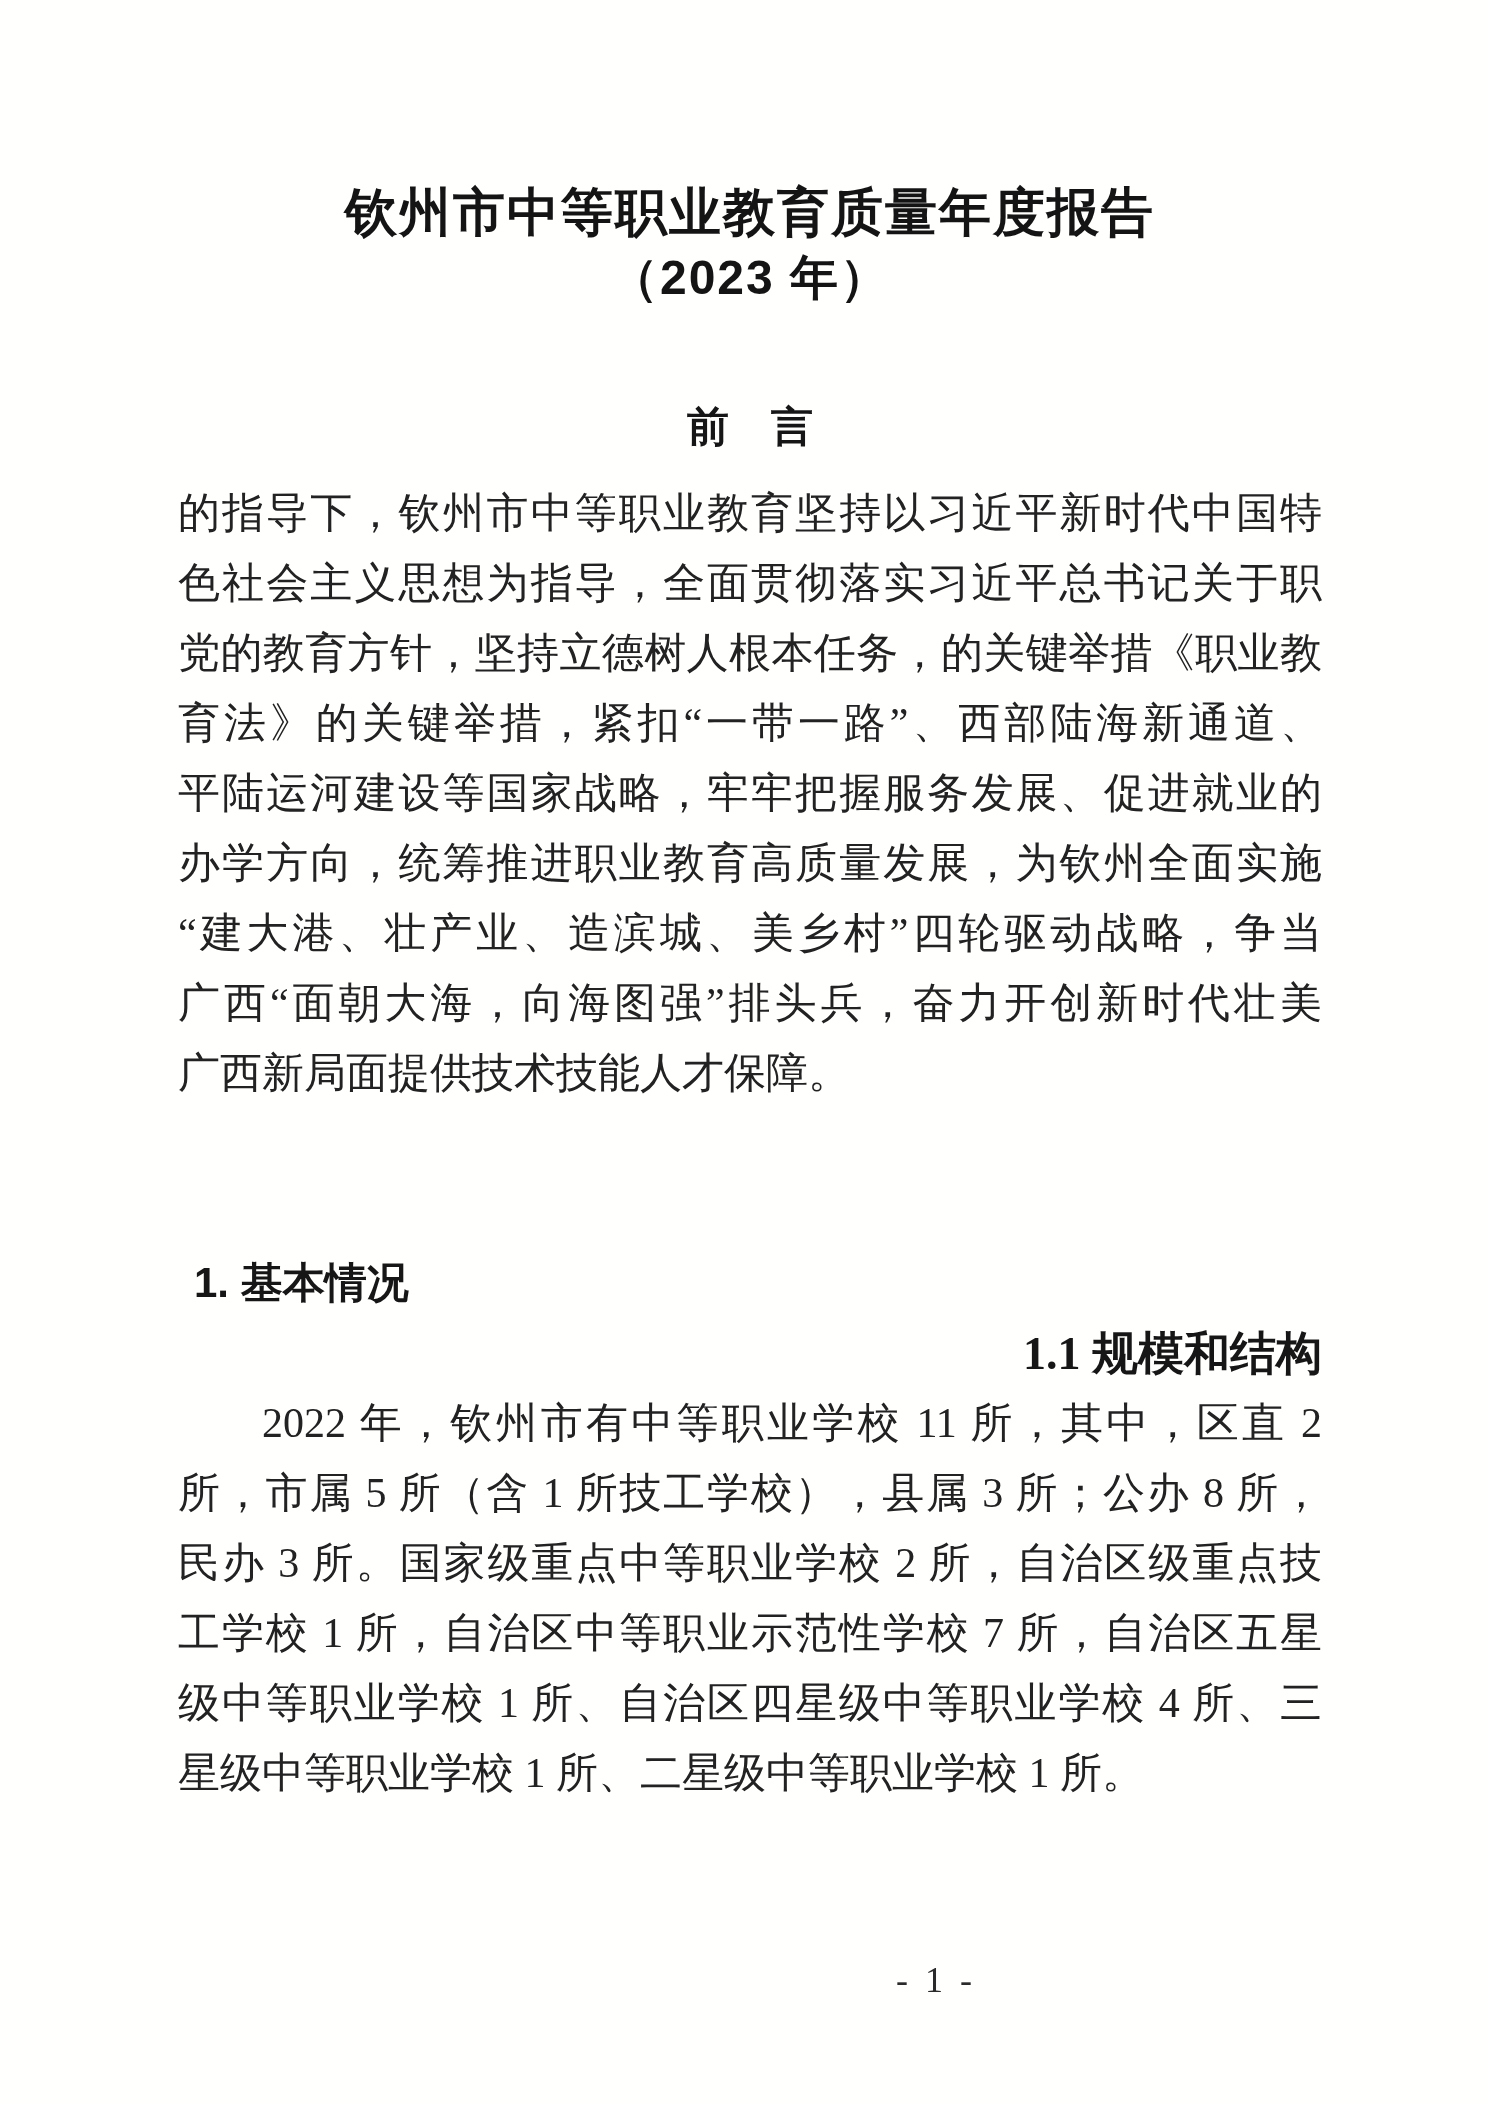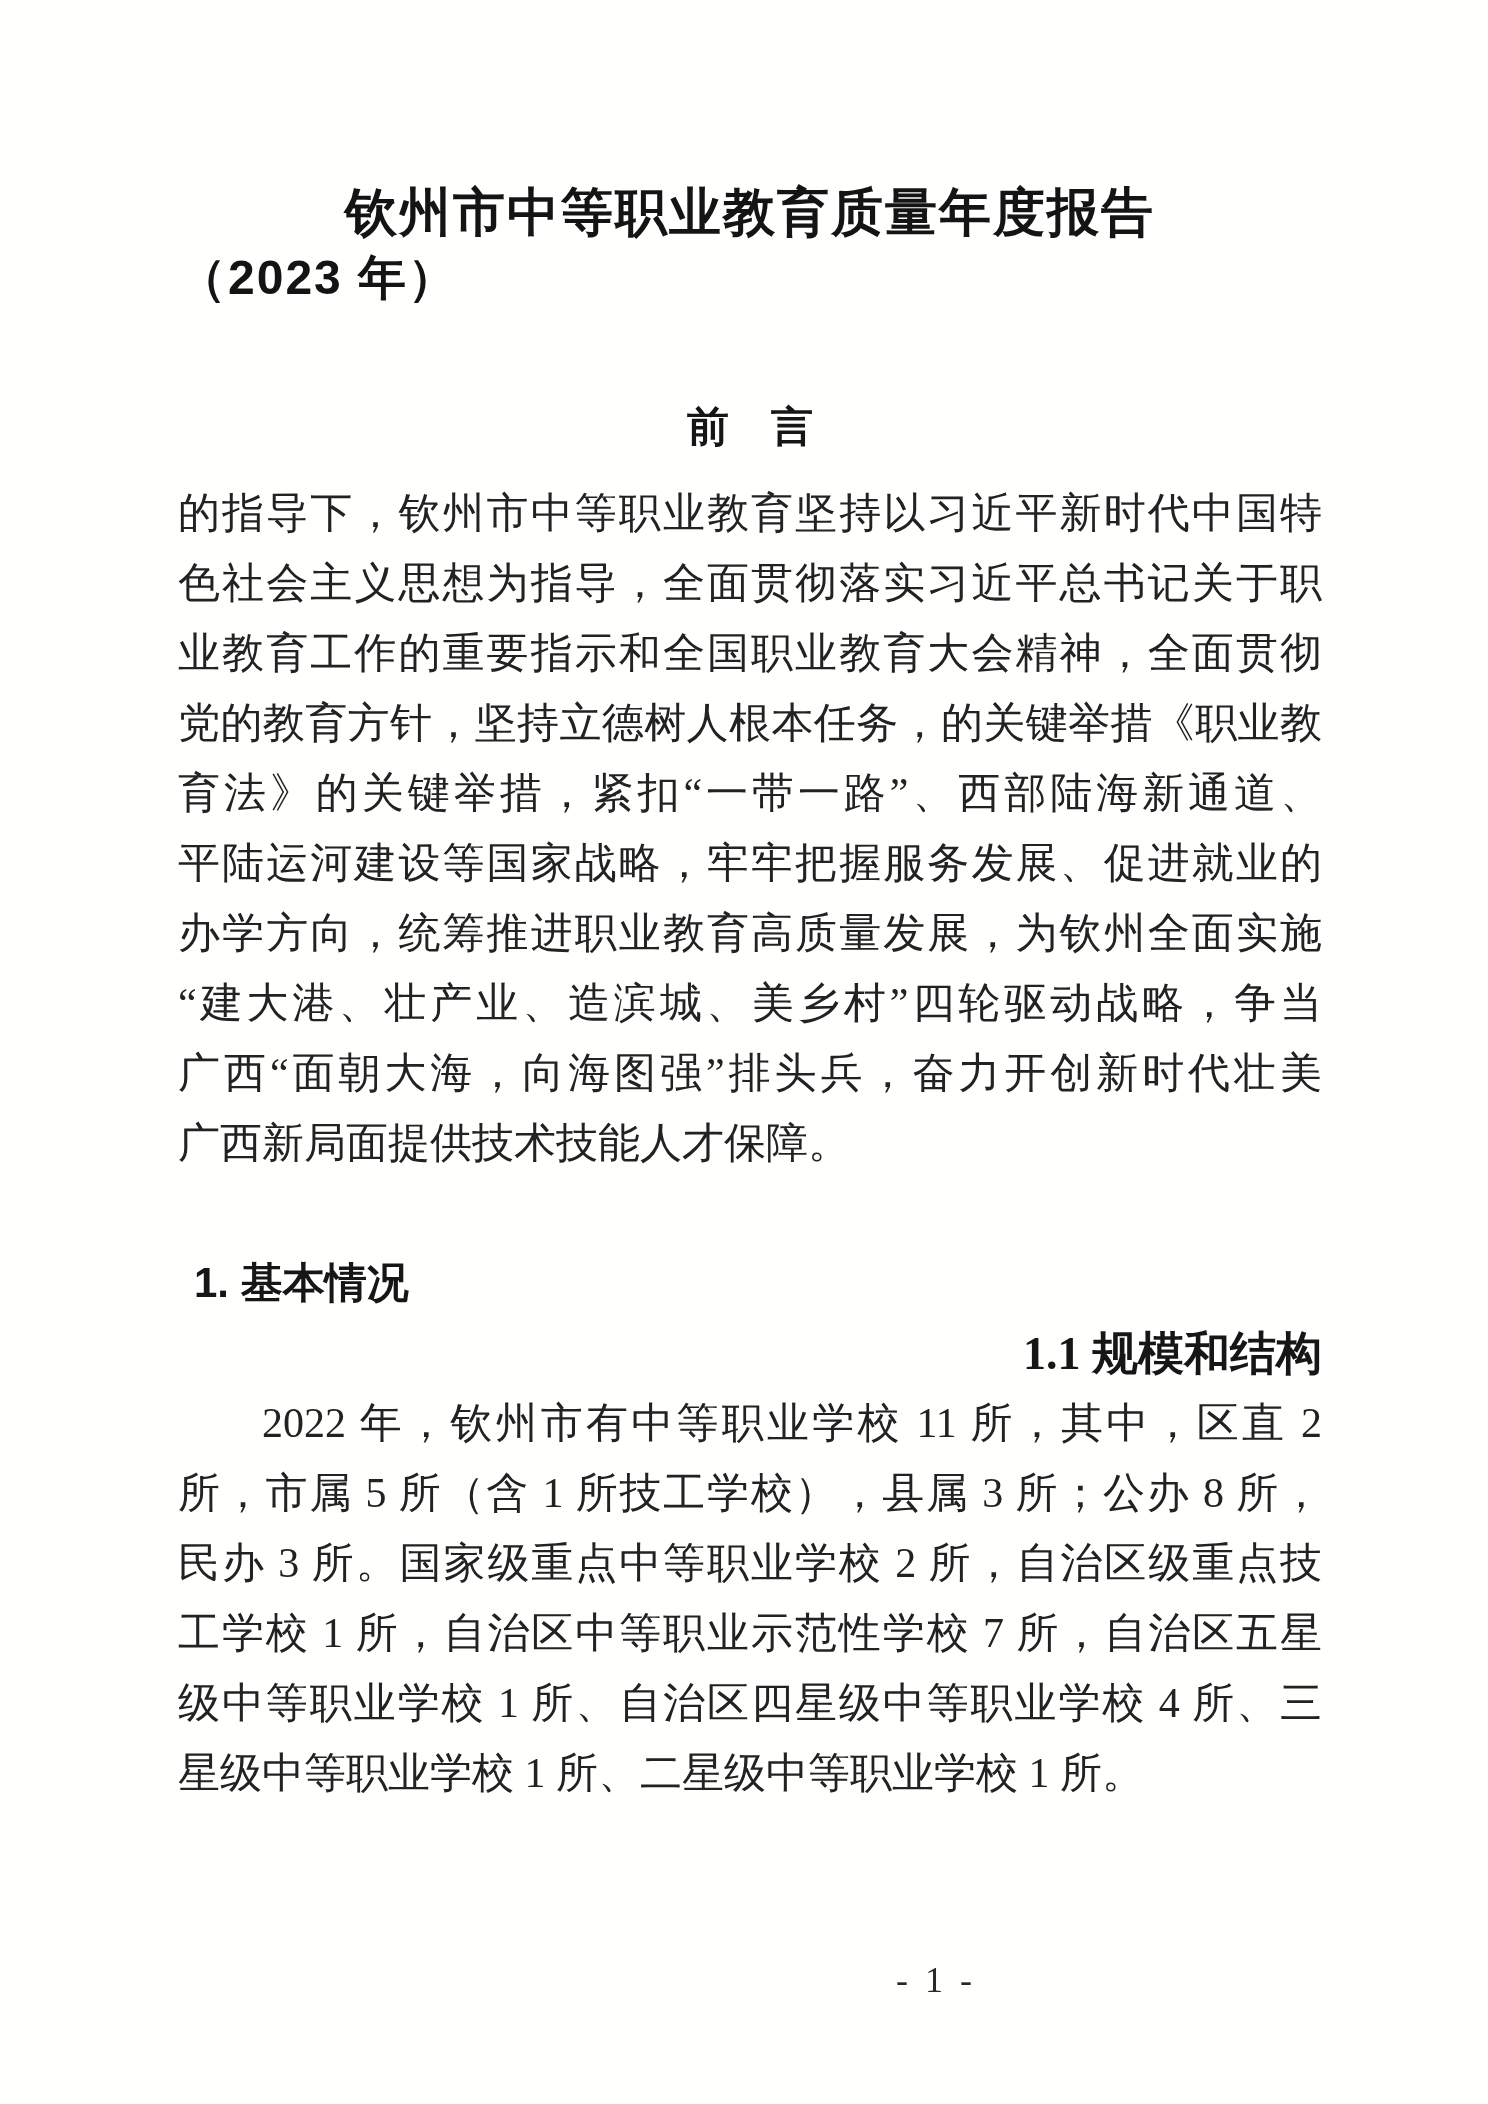--- a/index.html
+++ b/index.html
@@ -26,21 +26,21 @@
     text-align: center;
     font-family: "Liberation Sans", "DejaVu Sans", sans-serif;
     font-weight: 700;
     font-size: 52px;
     line-height: 1;
     letter-spacing: 2px;
     color: #141414;
   }
   .doc-subtitle {
     top: 254px;
-    text-align: left;
+    text-align: center;
     font-family: "Liberation Sans", "DejaVu Sans", sans-serif;
     font-weight: 700;
     font-size: 48px;
     line-height: 1;
     letter-spacing: 2px;
     color: #141414;
   }
   .preface-heading {
     top: 404px;
     text-align: center;
@@ -109,21 +109,20 @@
 
   <div class="content doc-title" style="position:absolute;">钦州市中等职业教育质量年度报告</div>
 
   <div class="content doc-subtitle" style="position:absolute;">（2023 年）</div>
 
   <div class="content preface-heading" style="position:absolute;">前　言</div>
 
   <div class="para para-preface">
     <div class="bline">的指导下，钦州市中等职业教育坚持以习近平新时代中国特</div>
     <div class="bline">色社会主义思想为指导，全面贯彻落实习近平总书记关于职</div>
-    <div class="bline">业教育工作的重要指示和全国职业教育大会精神，全面贯彻</div>
     <div class="bline">党的教育方针，坚持立德树人根本任务，的关键举措《职业教</div>
     <div class="bline">育法》的关键举措，紧扣“一带一路”、西部陆海新通道、</div>
     <div class="bline">平陆运河建设等国家战略，牢牢把握服务发展、促进就业的</div>
     <div class="bline">办学方向，统筹推进职业教育高质量发展，为钦州全面实施</div>
     <div class="bline">“建大港、壮产业、造滨城、美乡村”四轮驱动战略，争当</div>
     <div class="bline">广西“面朝大海，向海图强”排头兵，奋力开创新时代壮美</div>
     <div class="bline last">广西新局面提供技术技能人才保障。</div>
   </div>
 
   <div class="content sec-heading" style="position:absolute;">1. 基本情况</div>

